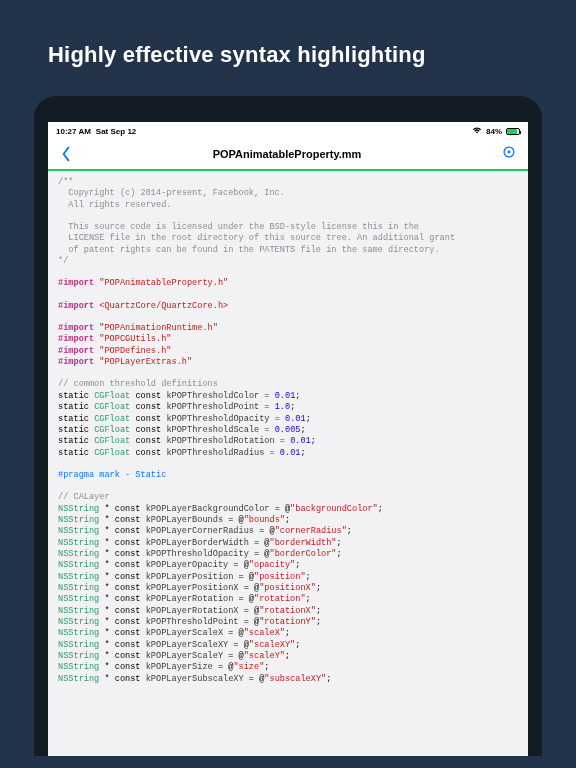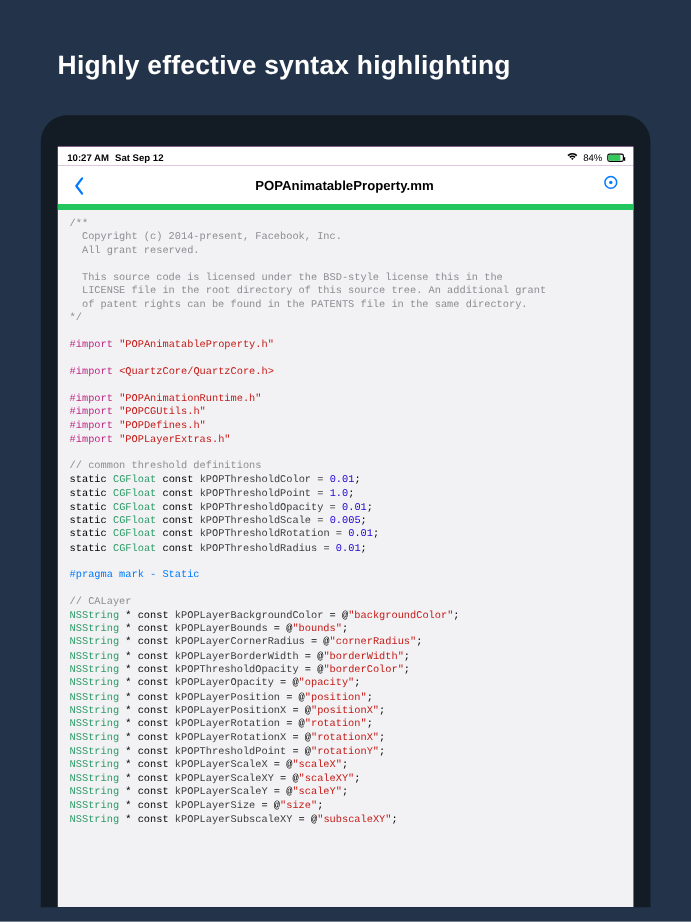--- a/index.html
+++ b/index.html
@@ -37,42 +37,42 @@
   .statusbar {
     display: flex;
     align-items: center;
     justify-content: space-between;
     font-size: 8px;
     padding: 4px 8px 2px 8px;
     color: #000;
     background: #fff;
   }
   .statusbar .left { display: flex; gap: 5px; font-weight: 600; }
-  .statusbar .right { display: flex; align-items: center; gap: 4px; font-weight: 400; }
+  .statusbar .right { display: flex; align-items: center; gap: 4px; font-weight: 700; }
   .battery-pill {
     display: inline-block;
     width: 14px; height: 7px;
     border: 1px solid #000; border-radius: 2px;
     position: relative;
   }
   .battery-pill::after {
     content: ""; position: absolute; right: -2px; top: 2px;
     width: 1px; height: 3px; background: #000;
   }
   .battery-fill {
     position: absolute; left: 0; top: 0; bottom: 0; width: 84%;
     background: #34c759; border-radius: 1px;
   }
   .navbar {
     display: flex;
     align-items: center;
     justify-content: space-between;
     padding: 7px 12px 6px 12px;
     background: #fff;
-    border-bottom: 5px solid #22c55e;
+    border-bottom: 2px solid #22c55e;
   }
   .nav-title {
     font-size: 11px;
     font-weight: 700;
     color: #000;
   }
   .back-chevron { color: #007aff; }
   .back-chevron svg { display: block; }
   .action-icon { color: #007aff; }
   .code-area {
@@ -80,21 +80,21 @@
     flex: 1;
     padding: 6px 10px 0 10px;
     font-family: Menlo, Consolas, "Courier New", monospace;
     font-size: 8.6px;
     line-height: 1.32;
     color: #7a7a7e;
     overflow: hidden;
   }
   .line { white-space: pre; }
   .comment { color: #8e8e92; }
-  .importkw { color: #c02885; font-weight: 400; }
+  .importkw { color: #c02885; font-weight: 700; }
   .string { color: #c41a16; }
   .number { color: #1c00cf; }
   .type { color: #2d9b67; }
   .static { color: #000; font-weight: 400; }
   .pragma { color: #007aff; }
   .black { color: #000; }
   .dark { color: #3c3c3e; }
   .blank { height: 11px; }
 </style>
 </head>
@@ -134,21 +134,21 @@
         <svg width="14" height="14" viewBox="0 0 20 20">
             <circle cx="10" cy="10" r="7" stroke="#007aff" stroke-width="1.8" fill="none"></circle>
             <circle cx="10" cy="10" r="2" fill="#007aff"></circle>
           </svg>
       </span>
     </div>
 
     <div class="code-area">
       <div class="line comment">/**</div>
       <div class="line comment">  Copyright (c) 2014-present, Facebook, Inc.</div>
-      <div class="line comment">  All grant reserved.</div>
+      <div class="line comment">  All rights reserved.</div>
       <div class="blank"></div>
       <div class="line comment">  This source code is licensed under the BSD-style license this in the</div>
       <div class="line comment">  LICENSE file in the root directory of this source tree. An additional grant</div>
       <div class="line comment">  of patent rights can be found in the PATENTS file in the same directory.</div>
       <div class="line comment">*/</div>
       <div class="blank"></div>
       <div class="line"><span class="importkw">#import</span> <span class="string">"POPAnimatableProperty.h"</span></div>
       <div class="blank"></div>
       <div class="line"><span class="importkw">#import</span> <span class="string">&lt;QuartzCore/QuartzCore.h&gt;</span></div>
       <div class="blank"></div>

